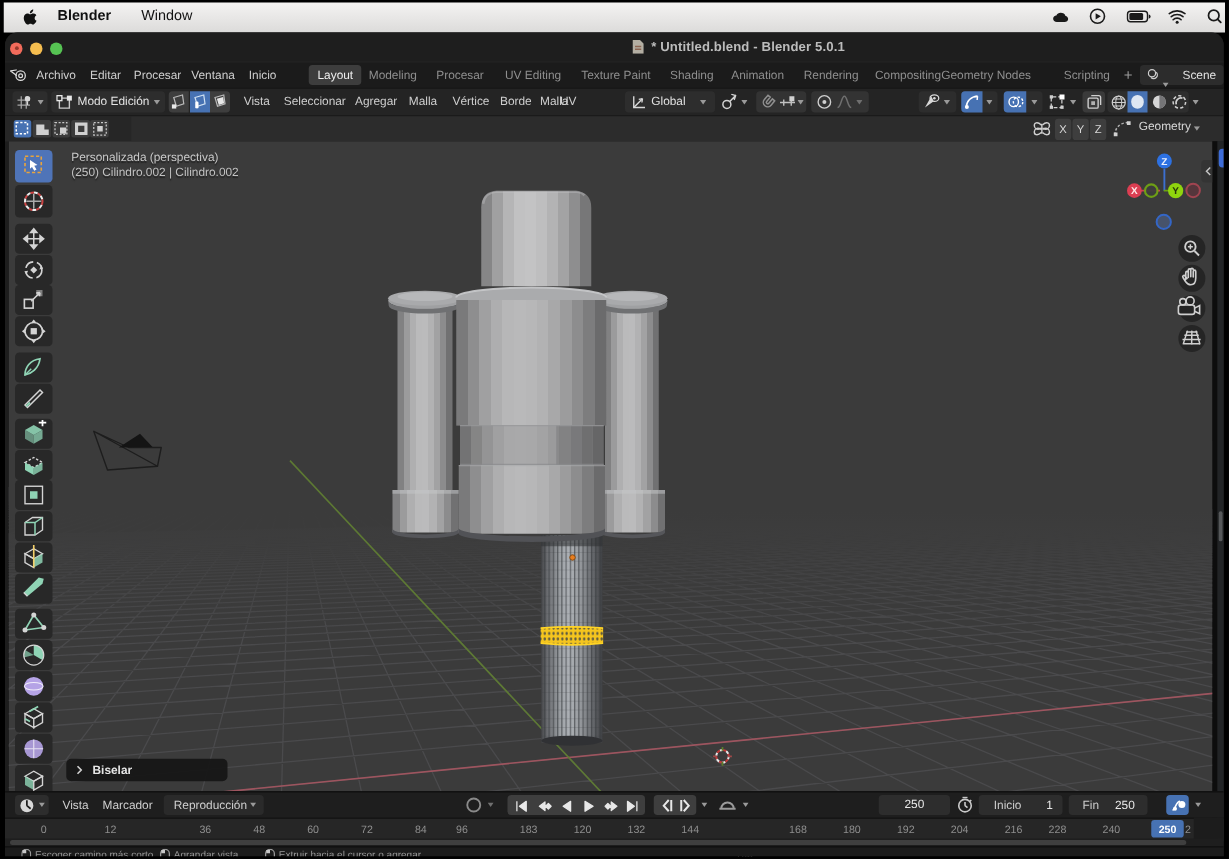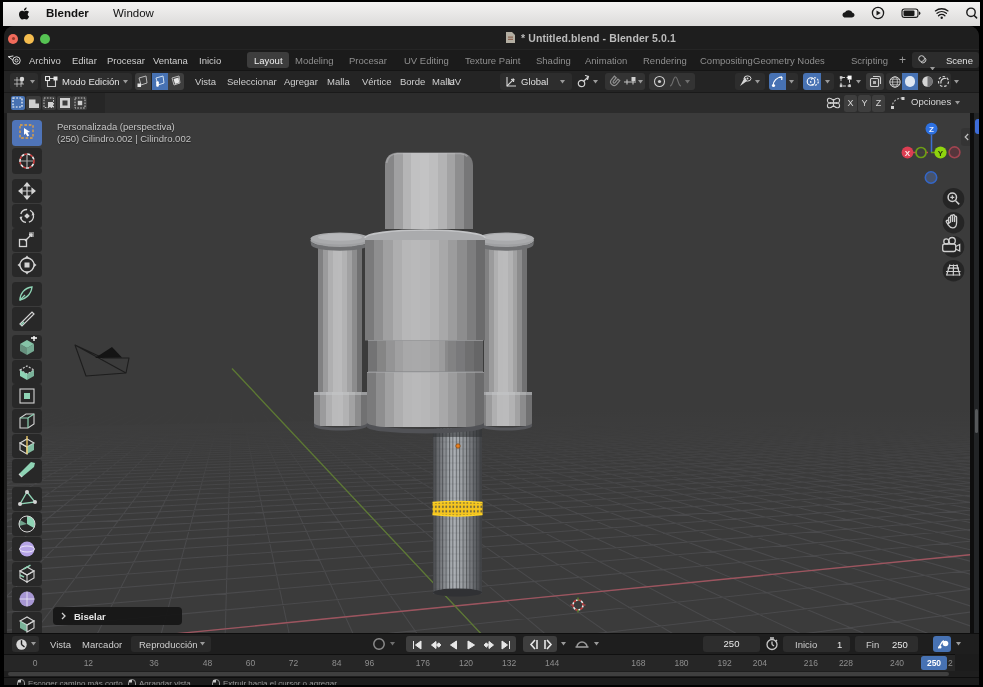--- a/index.html
+++ b/index.html
@@ -263,21 +263,21 @@
       </g>
     </svg>
 <div class="abs" style="left:840px;top:68.5px;width:13px;height:17px;background:#3e3e3e;border-radius:2.5px;color:#d8d8d8;font-size:9px;text-align:center;line-height:17px">X</div>
 <div class="abs" style="left:854px;top:68.5px;width:13px;height:17px;background:#3e3e3e;border-radius:2.5px;color:#d8d8d8;font-size:9px;text-align:center;line-height:17px">Y</div>
 <div class="abs" style="left:868px;top:68.5px;width:13px;height:17px;background:#3e3e3e;border-radius:2.5px;color:#d8d8d8;font-size:9px;text-align:center;line-height:17px">Z</div>
 <svg class="abs" style="left:886px;top:69.5px" width="15" height="14" viewBox="0 0 15 14">
       <path d="M2 12C2 6 6 2 13 2" fill="none" stroke="#b0b0b0" stroke-width="1.2" stroke-dasharray="2 1.6"></path>
       <rect x="1" y="10" width="3" height="3" fill="#d0d0d0"></rect>
       <rect x="11.5" y="1" width="3" height="3" fill="#d0d0d0"></rect>
     </svg>
-<div class="abs" style="left:907px;top:70px;font-size:9.5px;color:#d8d8d8">Opciones</div>
+<div class="abs" style="left:907px;top:70px;font-size:9.5px;color:#d8d8d8">Geometry</div>
 <svg class="abs" style="left:951px;top:75px" width="5" height="4" viewBox="0 0 5 4">
       <path d="M0 0l2.5 3.5L5 0z" fill="#9a9a9a"></path>
     </svg>
 <svg class="abs" style="left:3px;top:87px" width="963" height="520" viewBox="0 0 963 520">
       <defs>
         <linearGradient id="cyl1" x1="0" y1="0" x2="1" y2="0">
           <stop offset="0.000" stop-color="#868687"></stop>
           <stop offset="0.100" stop-color="#868687"></stop>
           <stop offset="0.100" stop-color="#a0a0a1"></stop>
           <stop offset="0.200" stop-color="#a0a0a1"></stop>
@@ -705,38 +705,38 @@
       <circle cx="9.5" cy="5.5" r="2.8" fill="#fff"></circle>
       <circle cx="4" cy="9" r="1.6" fill="#fff"></circle>
     </svg>
 <svg class="abs" style="left:952px;top:616px" width="5" height="4" viewBox="0 0 5 4">
       <path d="M0 0l2.5 3.5L5 0z" fill="#9a9a9a"></path>
     </svg>
 <div class="abs" style="left:0;top:628px;width:975px;height:17px;background:#262626;border-top:1px solid #101010"></div>
 <div class="abs" style="left:16.0px;top:632px;width:30px;text-align:center;font-size:8.5px;color:#8e8e8e">0</div>
     <div class="abs" style="left:59.1px;top:632px;width:30px;text-align:right;font-size:8.5px;color:#8e8e8e">12</div>
     <div class="abs" style="left:102.2px;top:659px;width:30px;text-align:right;font-size:8.5px;color:#8e8e8e">24</div>
-    <div class="abs" style="left:145.3px;top:632px;width:30px;text-align:left;font-size:8.5px;color:#8e8e8e">36</div>
+    <div class="abs" style="left:145.3px;top:632px;width:30px;text-align:center;font-size:8.5px;color:#8e8e8e">36</div>
     <div class="abs" style="left:188.4px;top:632px;width:30px;text-align:center;font-size:8.5px;color:#8e8e8e">48</div>
     <div class="abs" style="left:231.5px;top:632px;width:30px;text-align:center;font-size:8.5px;color:#8e8e8e">60</div>
     <div class="abs" style="left:274.6px;top:632px;width:30px;text-align:center;font-size:8.5px;color:#8e8e8e">72</div>
     <div class="abs" style="left:317.7px;top:632px;width:30px;text-align:center;font-size:8.5px;color:#8e8e8e">84</div>
     <div class="abs" style="left:360.8px;top:632px;width:30px;text-align:left;font-size:8.5px;color:#8e8e8e">96</div>
-    <div class="abs" style="left:403.9px;top:632px;width:30px;text-align:center;font-size:8.5px;color:#8e8e8e">176</div>
+    <div class="abs" style="left:403.9px;top:632px;width:30px;text-align:center;font-size:8.5px;color:#8e8e8e">183</div>
     <div class="abs" style="left:447.0px;top:632px;width:30px;text-align:center;font-size:8.5px;color:#8e8e8e">120</div>
     <div class="abs" style="left:490.1px;top:632px;width:30px;text-align:center;font-size:8.5px;color:#8e8e8e">132</div>
     <div class="abs" style="left:533.2px;top:632px;width:30px;text-align:center;font-size:8.5px;color:#8e8e8e">144</div>
     <div class="abs" style="left:576.3px;top:654px;width:30px;text-align:center;font-size:8.5px;color:#8e8e8e">156</div>
     <div class="abs" style="left:619.4px;top:632px;width:30px;text-align:center;font-size:8.5px;color:#8e8e8e">168</div>
     <div class="abs" style="left:662.5px;top:632px;width:30px;text-align:center;font-size:8.5px;color:#8e8e8e">180</div>
     <div class="abs" style="left:705.6px;top:632px;width:30px;text-align:center;font-size:8.5px;color:#8e8e8e">192</div>
-    <div class="abs" style="left:748.7px;top:632px;width:30px;font-size:8.5px;color:#8e8e8e">204</div>
+    <div class="abs" style="left:748.7px;top:632px;width:30px;text-align:center;font-size:8.5px;color:#8e8e8e">204</div>
     <div class="abs" style="left:791.8px;top:632px;width:30px;text-align:center;font-size:8.5px;color:#8e8e8e">216</div>
     <div class="abs" style="left:834.9px;top:632px;width:30px;font-size:8.5px;color:#8e8e8e">228</div>
-    <div class="abs" style="left:878.0px;top:632px;width:30px;text-align:center;font-size:8.5px;color:#8e8e8e">240</div>
+    <div class="abs" style="left:878.0px;top:632px;width:30px;text-align:left;font-size:8.5px;color:#8e8e8e">240</div>
 <div class="abs" style="left:951px;top:628px;width:24px;height:17px;background:#1c1c1c"></div>
 <div class="abs" style="left:944px;top:632px;font-size:8.5px;color:#8e8e8e">2</div>
 <div class="abs" style="left:917px;top:629.5px;width:26px;height:14.5px;background:#4772b3;border-radius:2.5px;color:#fff;font-size:8.5px;font-weight:bold;text-align:center;line-height:14.5px">250</div>
 <div class="abs" style="left:0;top:645px;width:975px;height:6px;background:#1e1e1e"></div>
 <div class="abs" style="left:4px;top:646px;width:941px;height:4px;background:#3f3f3f;border-radius:2px"></div>
 <div class="abs" style="left:0;top:651px;width:975px;height:8px;background:#1c1c1c;border-top:1px solid #0e0e0e"></div>
 <svg class="abs" style="left:13px;top:652.5px" width="8" height="10" viewBox="0 0 8 10">
       <rect x="0.5" y="0.5" width="7" height="9" rx="3.4" fill="none" stroke="#9a9a9a" stroke-width="1"></rect>
       <path d="M1 3.5h3V1h-3z" fill="#c8c8c8"></path>
     </svg>

